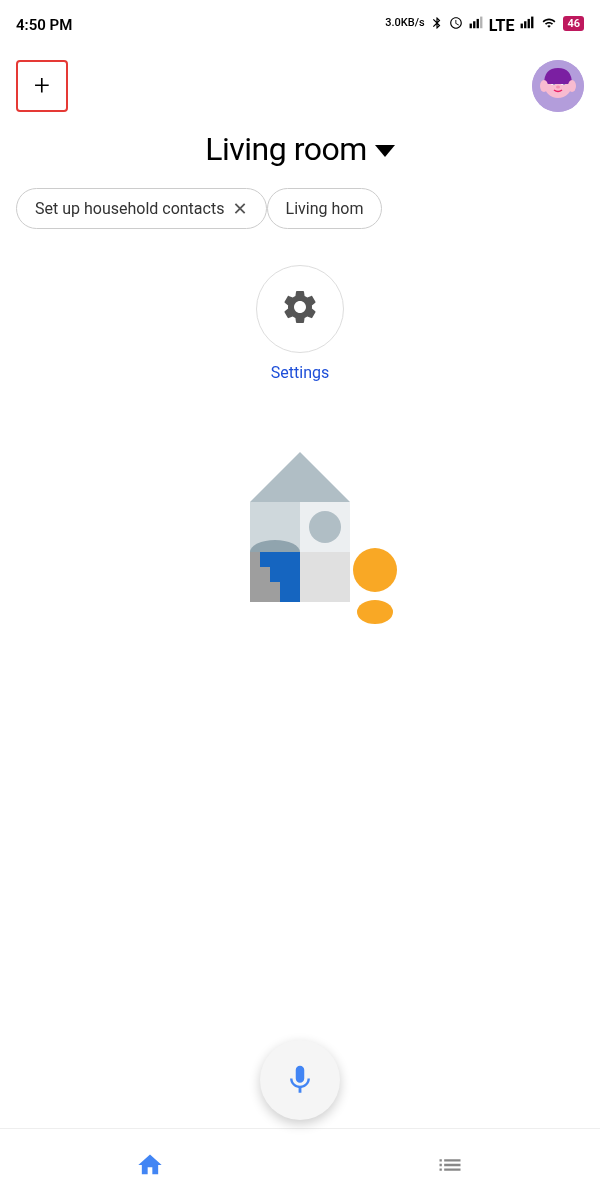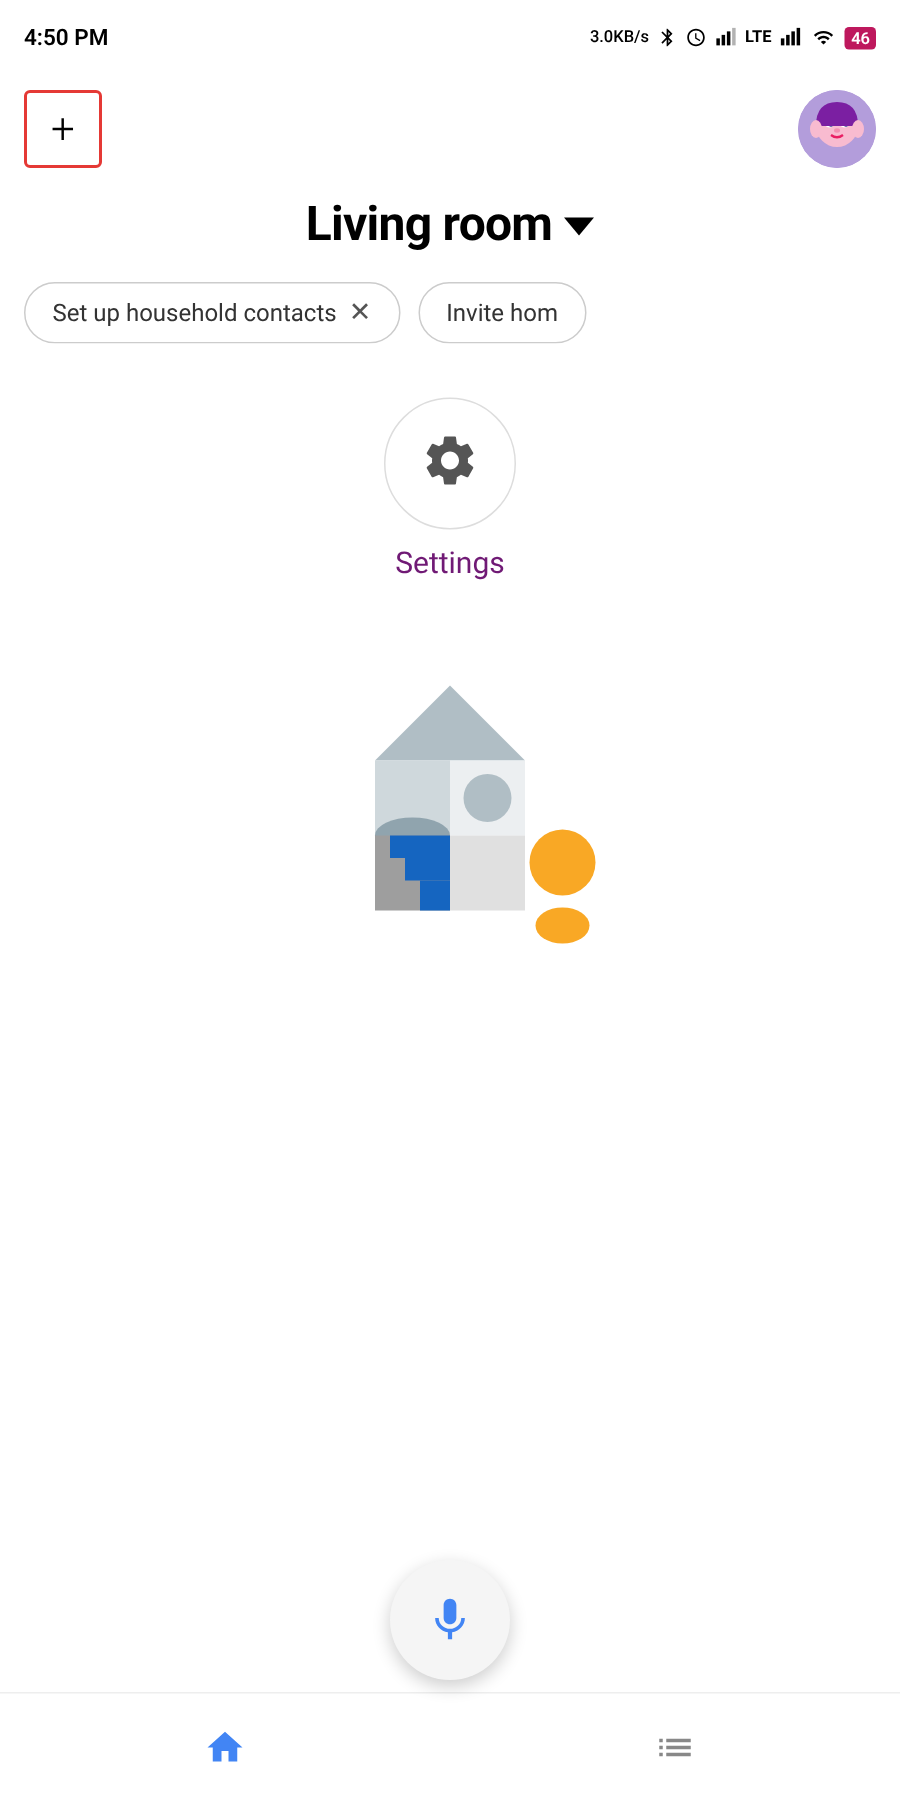--- a/index.html
+++ b/index.html
@@ -93,37 +93,37 @@
 
     
     .room-title-row {
       display: flex;
       align-items: center;
       gap: 8px;
       margin-bottom: 20px;
     }
     .room-title {
       font-size: 32px;
-      font-weight: 700;
+      font-weight: 400;
       color: #000;
       letter-spacing: -0.5px;
     }
     .dropdown-arrow {
       width: 0;
       height: 0;
       border-left: 10px solid transparent;
       border-right: 10px solid transparent;
       border-top: 12px solid #000;
       margin-top: 4px;
     }
 
     
     .chips-row {
       display: flex;
-      gap: 12px;
+      gap: 0;
       padding: 0 16px;
       width: 100%;
       margin-bottom: 36px;
       overflow: hidden;
     }
     .chip {
       display: flex;
       align-items: center;
       gap: 8px;
       border: 1.5px solid #ccc;
@@ -158,22 +158,22 @@
       align-items: center;
       justify-content: center;
       cursor: pointer;
       margin-bottom: 10px;
     }
     .gear-icon svg {
       width: 40px;
       height: 40px;
     }
     .settings-label {
-      font-size: 20px;
-      color: #701a75;
+      font-size: 16px;
+      color: #1d4ed8;
     }
 
     
     .illustration {
       width: 280px;
       height: 220px;
       position: relative;
       margin-bottom: 30px;
     }
 
@@ -247,21 +247,21 @@
         <path d="M12 2C6.48 2 2 6.48 2 12s4.48 10 10 10 10-4.48 10-10S17.52 2 12 2zm0 18c-4.41 0-8-3.59-8-8s3.59-8 8-8 8 3.59 8 8-3.59 8-8 8zm.5-13H11v6l5.25 3.15.75-1.23-4.5-2.67V7z"></path>
       </svg>
 
     <svg width="16" height="14" viewBox="0 0 24 24" fill="black">
         <rect x="1" y="13" width="4" height="8"></rect>
         <rect x="7" y="9" width="4" height="12"></rect>
         <rect x="13" y="5" width="4" height="16"></rect>
         <rect x="19" y="1" width="4" height="20" opacity="0.3"></rect>
       </svg>
 
-    <span style="font-size:11px;font-weight:700;">LTE</span>
+    <span style="font-size:16px;font-weight:700;">LTE</span>
 
     <svg width="16" height="14" viewBox="0 0 24 24" fill="black">
         <rect x="1" y="13" width="4" height="8"></rect>
         <rect x="7" y="9" width="4" height="12"></rect>
         <rect x="13" y="5" width="4" height="16"></rect>
         <rect x="19" y="1" width="4" height="20"></rect>
       </svg>
 
     <svg width="18" height="14" viewBox="0 0 24 24" fill="black">
         <path d="M1 9l2 2c4.97-4.97 13.03-4.97 18 0l2-2C16.93 2.93 7.08 2.93 1 9zm8 8l3 3 3-3c-1.65-1.66-4.34-1.66-6 0zm-4-4l2 2c2.76-2.76 7.24-2.76 10 0l2-2C15.14 9.14 8.87 9.14 5 13z"></path>
@@ -305,21 +305,21 @@
     <span class="room-title">Living room</span>
     <div class="dropdown-arrow"></div>
   </div>
 
   <div class="chips-row">
     <div class="chip">
       <span>Set up household contacts</span>
       <span class="chip-close">✕</span>
     </div>
     <div class="chip">
-      <span>Invite hom</span>
+      <span>Living hom</span>
     </div>
   </div>
 
   <div class="settings-section">
     <div class="settings-circle">
       <div class="gear-icon">
         <svg width="40" height="40" viewBox="0 0 24 24" fill="#555">
           <path d="M19.14,12.94c0.04-0.3,0.06-0.61,0.06-0.94c0-0.32-0.02-0.64-0.07-0.94l2.03-1.58c0.18-0.14,0.23-0.41,0.12-0.61 l-1.92-3.32c-0.12-0.22-0.37-0.29-0.59-0.22l-2.39,0.96c-0.5-0.38-1.03-0.7-1.62-0.94L14.4,2.81c-0.04-0.24-0.24-0.41-0.48-0.41 h-3.84c-0.24,0-0.43,0.17-0.47,0.41L9.25,5.35C8.66,5.59,8.12,5.92,7.63,6.29L5.24,5.33c-0.22-0.08-0.47,0-0.59,0.22L2.74,8.87 C2.62,9.08,2.66,9.34,2.86,9.48l2.03,1.58C4.84,11.36,4.8,11.69,4.8,12s0.02,0.64,0.07,0.94l-2.03,1.58 c-0.18,0.14-0.23,0.41-0.12,0.61l1.92,3.32c0.12,0.22,0.37,0.29,0.59,0.22l2.39-0.96c0.5,0.38,1.03,0.7,1.62,0.94l0.36,2.54 c0.05,0.24,0.24,0.41,0.48,0.41h3.84c0.24,0,0.44-0.17,0.47-0.41l0.36-2.54c0.59-0.24,1.13-0.56,1.62-0.94l2.39,0.96 c0.22,0.08,0.47,0,0.59-0.22l1.92-3.32c0.12-0.22,0.07-0.47-0.12-0.61L19.14,12.94z M12,15.6c-1.98,0-3.6-1.62-3.6-3.6 s1.62-3.6,3.6-3.6s3.6,1.62,3.6,3.6S13.98,15.6,12,15.6z"></path>
         </svg>
       </div>

